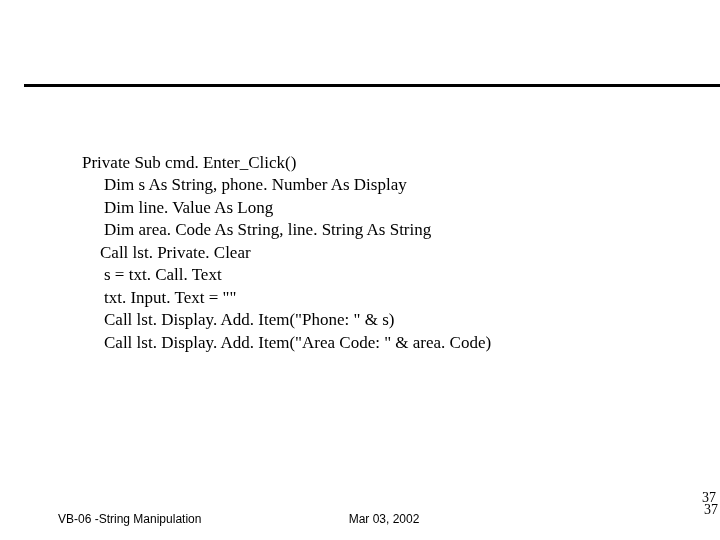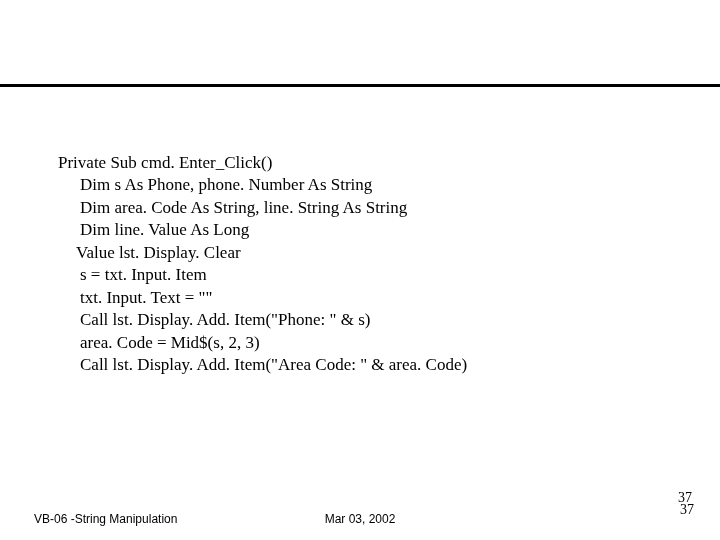--- a/index.html
+++ b/index.html
@@ -1,44 +1,43 @@
 <!DOCTYPE html>
 <html><head>
 <meta charset="utf-8">
 <style>
   * { margin: 0; padding: 0; box-sizing: border-box; }
   html, body { width: 720px; height: 540px; background: #fff; font-family: "Times New Roman", Times, serif; color: #000; }
-  .slide { position: relative; width: 628px; height: 540px; }
+  .slide { position: relative; width: 628px; height: 540px; margin-left: 24px; }
   .rule { position: absolute; top: 84px; left: 0; width: 720px; height: 0; border-top: 3px solid #000; }
   .code { position: absolute; top: 152px; left: 58px; font-size: 17px; line-height: 1.32; }
   .code .l0 { padding-left: 0; }
   .code .l1 { padding-left: 22px; }
   .code .l1b { padding-left: 18px; }
   .footer { position: absolute; bottom: 14px; left: 0; width: 720px; }
   .footer-left { position: absolute; left: 34px; bottom: 0; font-family: Arial, Helvetica, sans-serif; font-size: 12px; }
   .footer-center { position: absolute; left: 0; right: 0; bottom: 0; text-align: center; font-family: Arial, Helvetica, sans-serif; font-size: 12px; }
   .page-main { position: absolute; right: 28px; bottom: 20px; font-family: "Times New Roman", serif; font-size: 14px; }
   .page-sub { position: absolute; right: 26px; bottom: 8px; font-family: "Times New Roman", serif; font-size: 14px; }
 </style>
 </head>
 <body>
 
 <div class="slide">
   <div class="rule"></div>
 
   <div class="code">
     <div class="l0">Private Sub cmd. Enter_Click()</div>
-    <div class="l1">Dim s As Phone, phone. Number As String</div>
+    <div class="l1">Dim s As String, phone. Number As Display</div>
+    <div class="l1">Dim line. Value As Long</div>
     <div class="l1">Dim area. Code As String, line. String As String</div>
-    <div class="l1">Dim line. Value As Long</div>
-    <div class="l1b">Value lst. Display. Clear</div>
-    <div class="l1">s = txt. Input. Item</div>
+    <div class="l1b">Call lst. Private. Clear</div>
+    <div class="l1">s = txt. Call. Text</div>
     <div class="l1">txt. Input. Text = ""</div>
     <div class="l1">Call lst. Display. Add. Item("Phone: " &amp; s)</div>
-    <div class="l1">area. Code = Mid$(s, 2, 3)</div>
     <div class="l1">Call lst. Display. Add. Item("Area Code: " &amp; area. Code)</div>
   </div>
 
   <div class="footer">
     <div class="footer-left">VB-06 -String Manipulation</div>
     <div class="footer-center">Mar 03, 2002</div>
     <div class="page-main">37</div>
     <div class="page-sub">37</div>
   </div>
 </div>

